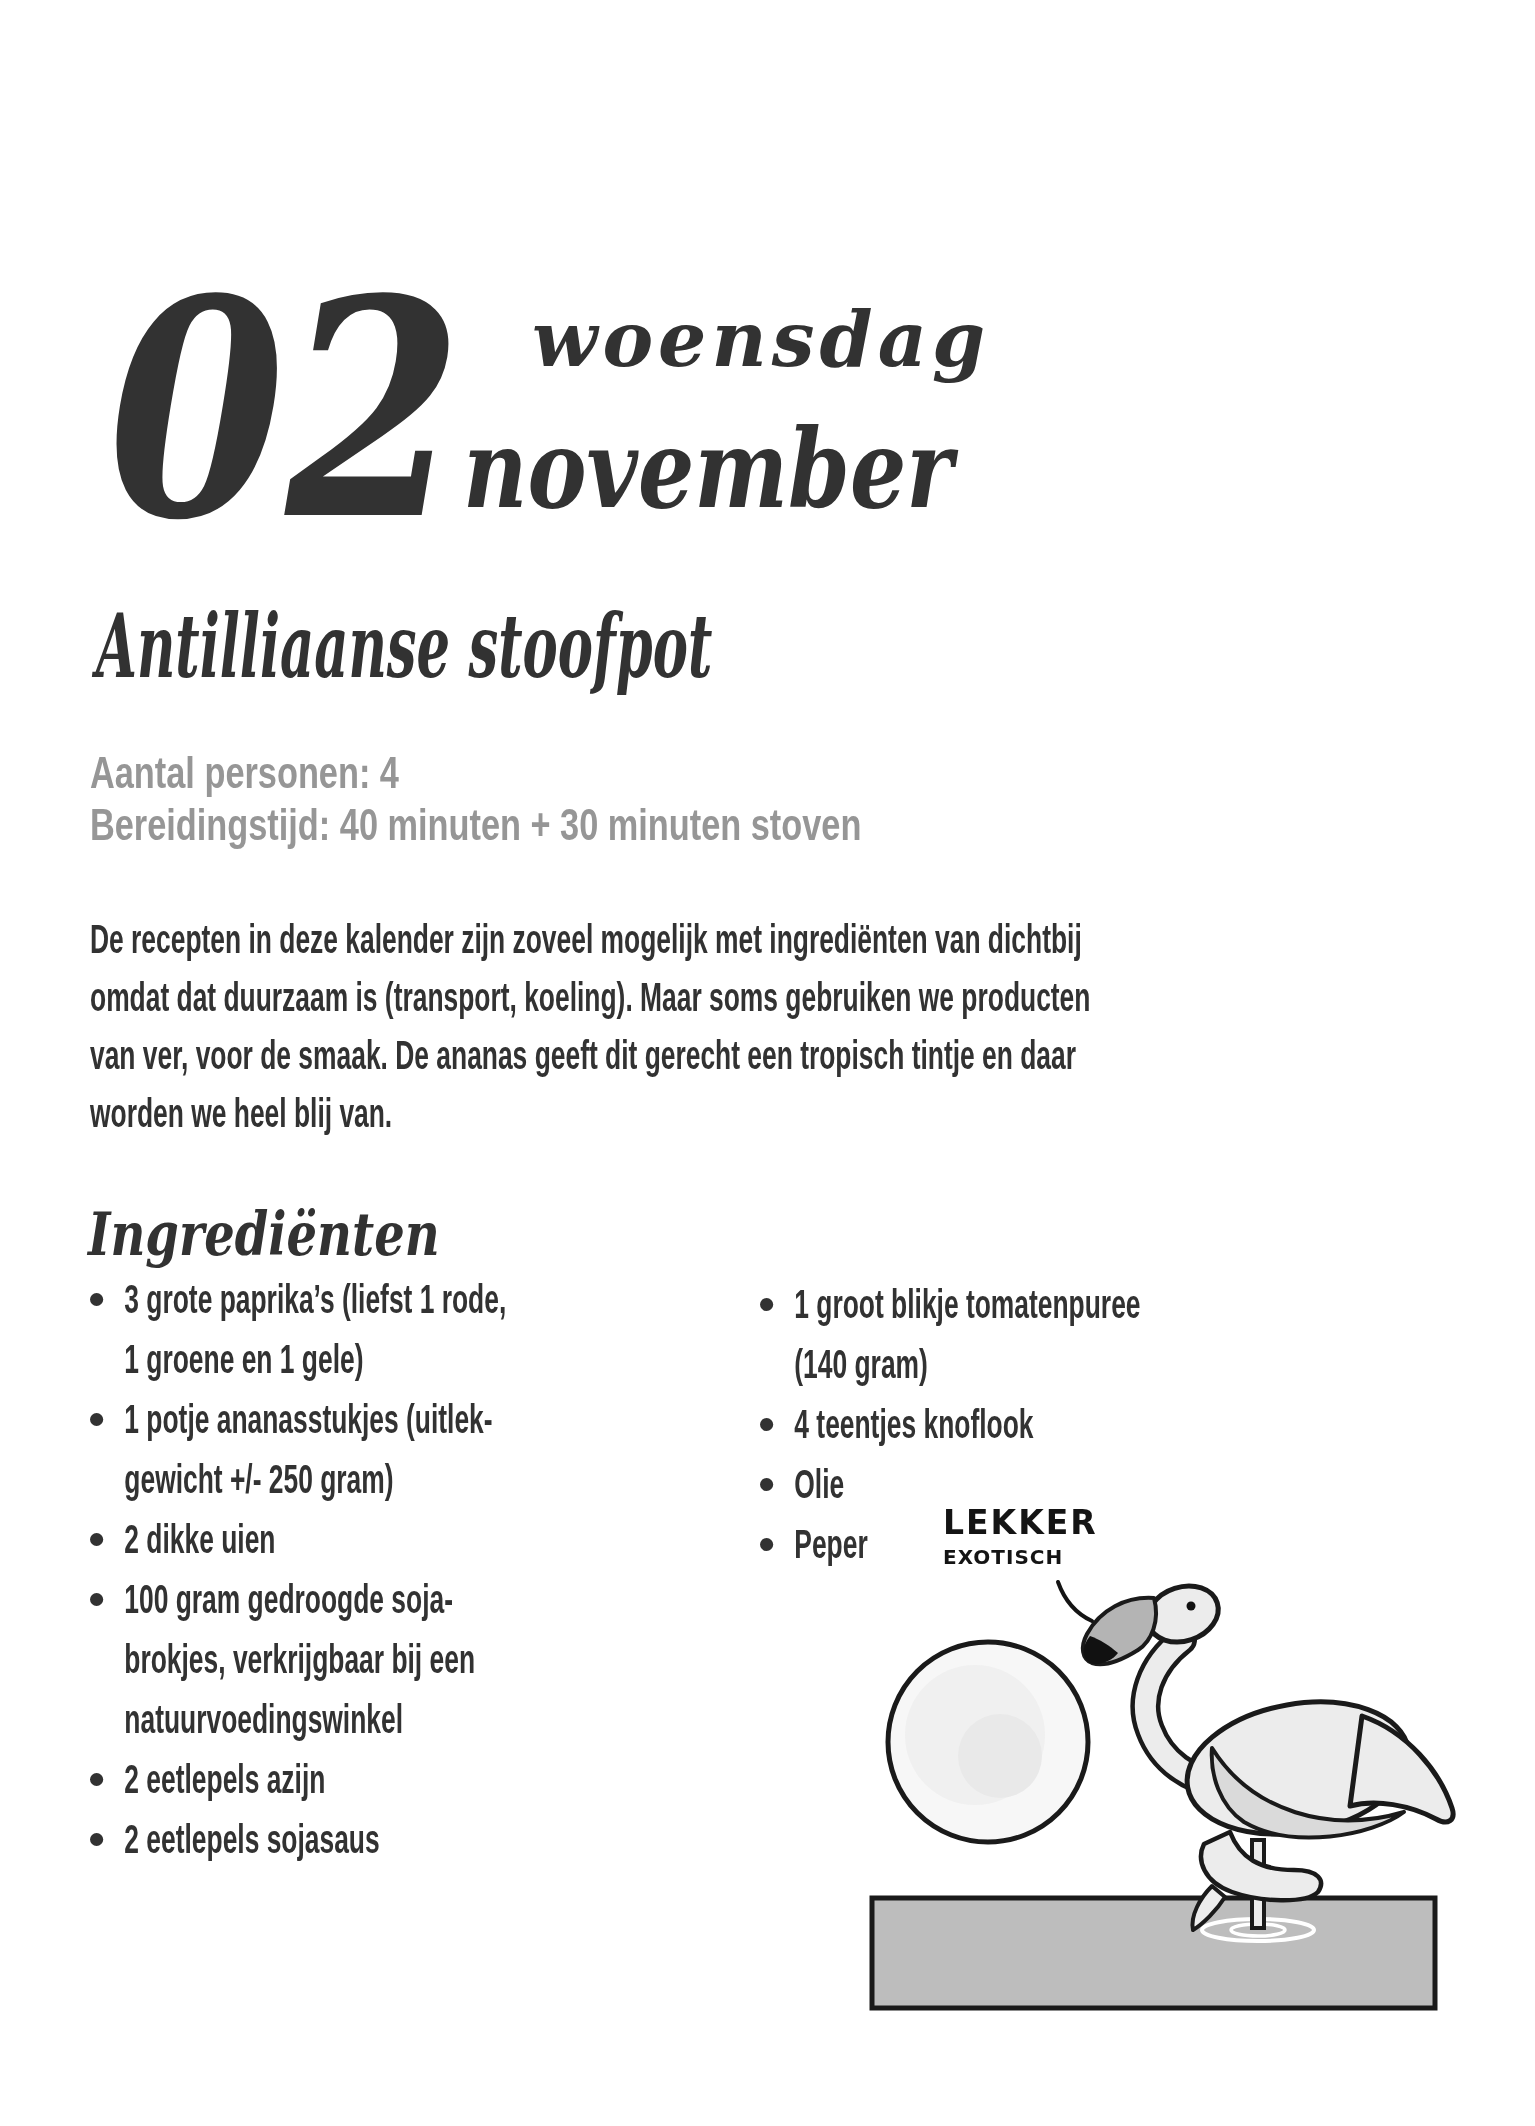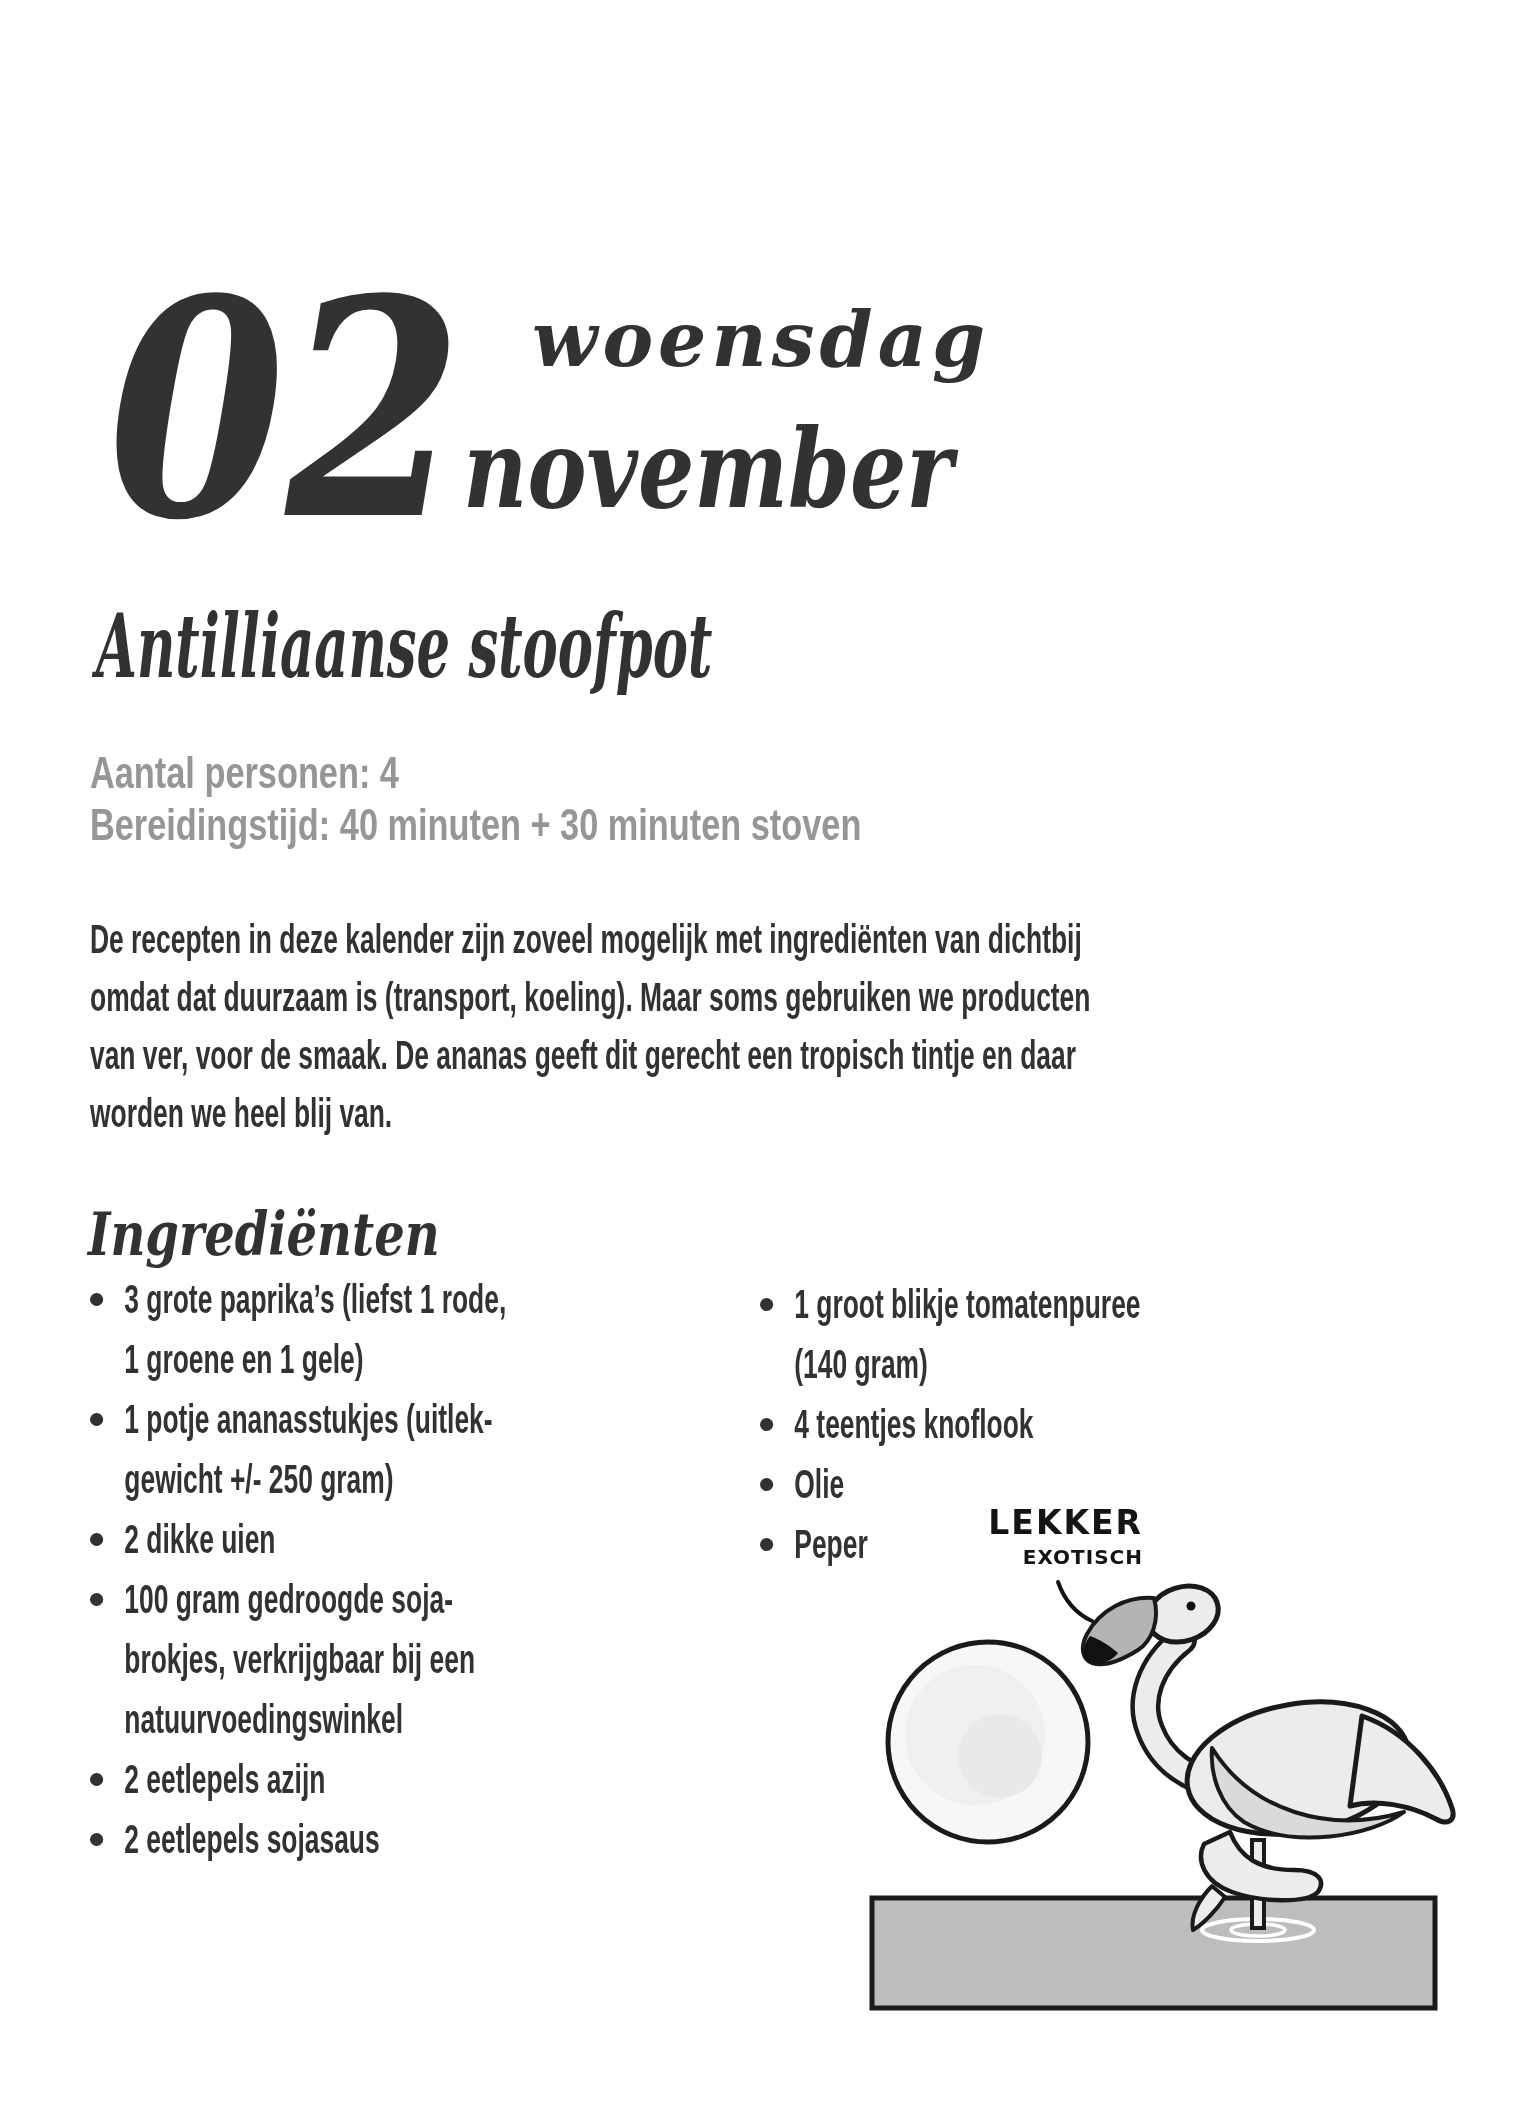--- a/index.html
+++ b/index.html
@@ -82,21 +82,21 @@
     display:inline-block;
     width:20px;height:13px;
     border-radius:50%;
     background:#323232;
     margin-right:32px;
     vertical-align:middle;
     margin-bottom:6px;
   }
   #speech{
     left:943px;top:1505px;width:200px;
-    text-align:right;
+    text-align:left;
     font-family:"DejaVu Sans",sans-serif;
     font-weight:bold;
     color:#141414;
   }
   #speech .l1{font-size:33px;line-height:35px;letter-spacing:2px;}
   #speech .l2{font-size:20px;line-height:34px;letter-spacing:1px;}
   #illustration-svg{left:0;top:0;}
 </style>
 </head>
 <body>

